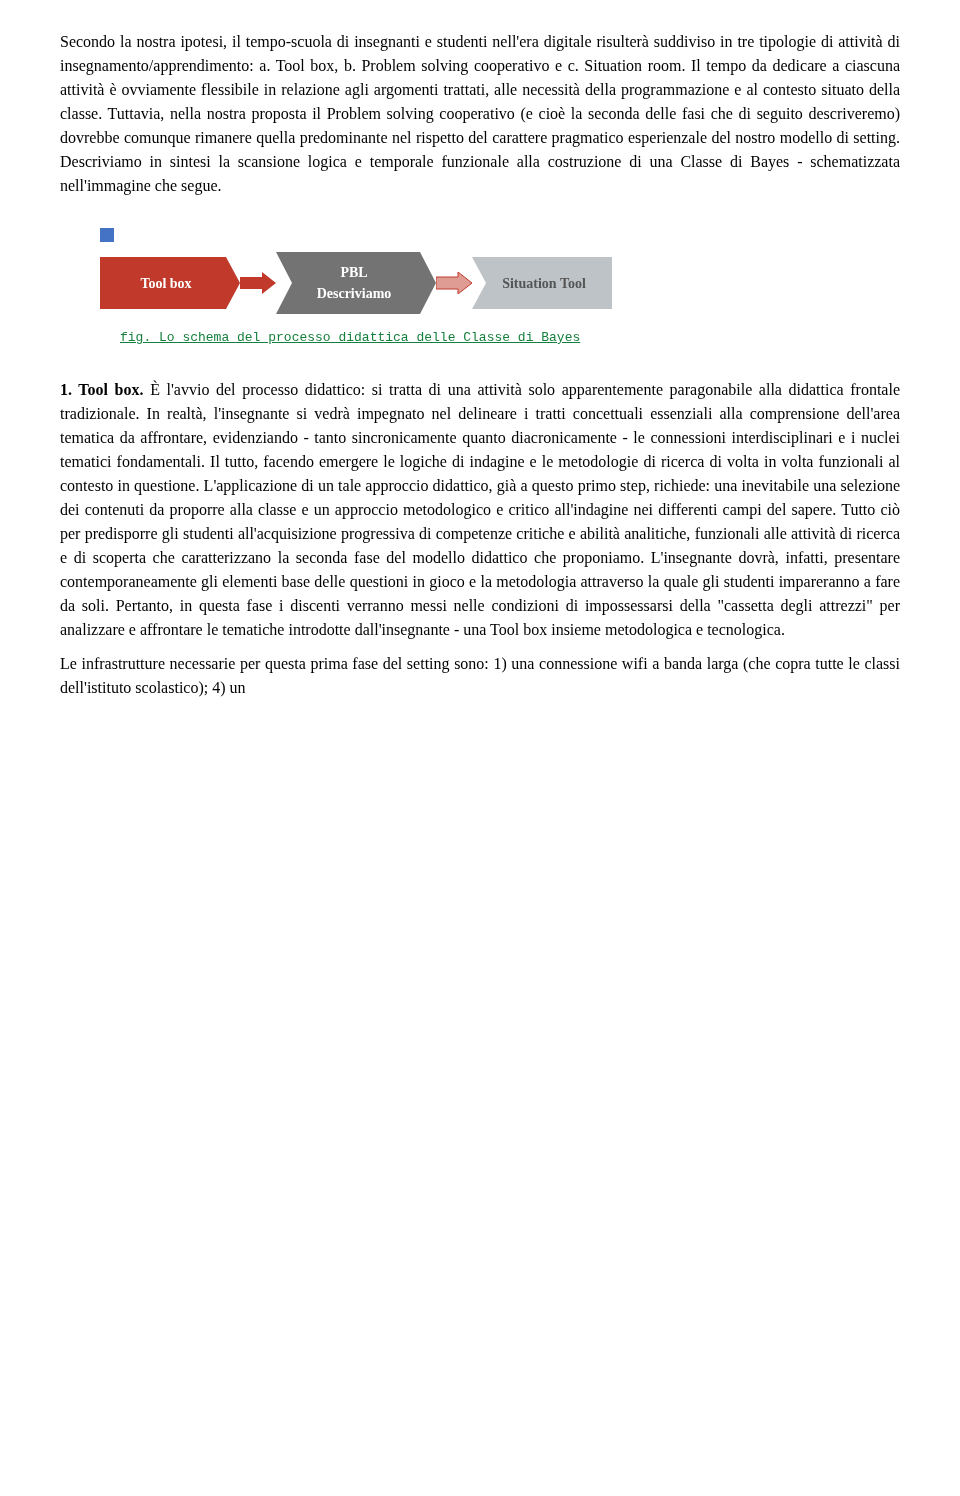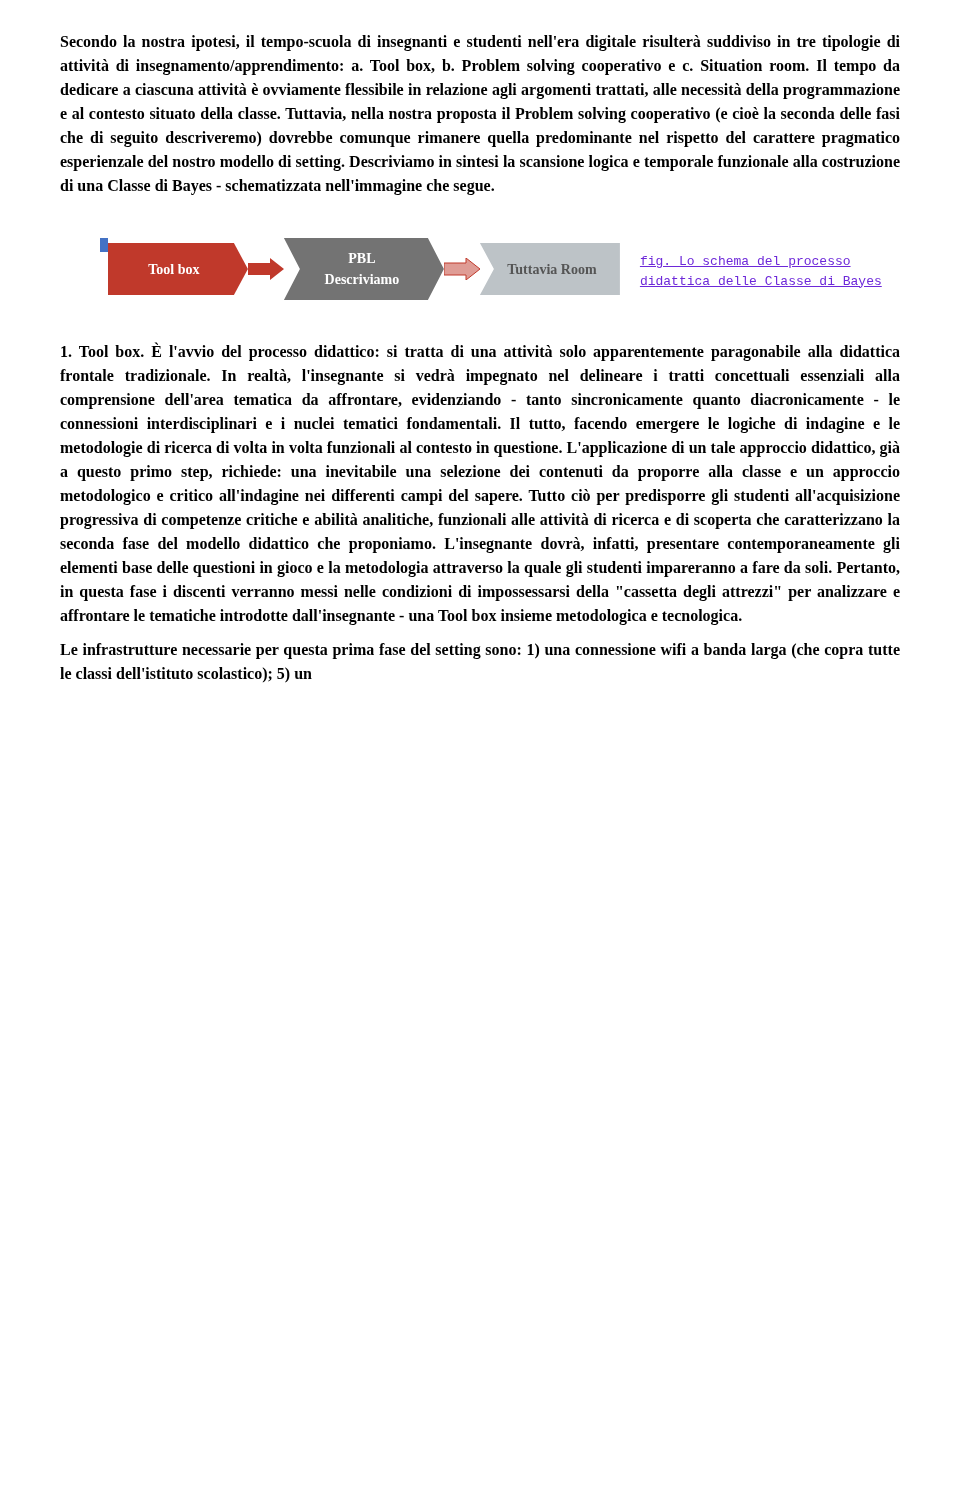--- a/index.html
+++ b/index.html
@@ -9,26 +9,25 @@
       line-height: 1.5;
       color: #000;
       background: #fff;
       width: 960px;
       margin: 0 auto;
       padding: 30px 60px;
     }
     .content-text {
       text-align: justify;
       margin-bottom: 12px;
-      font-weight: bold;
     }
     .diagram-container {
-      margin: 40px auto;
+      margin: 30px auto;
       display: flex;
-      flex-direction: row;
+      flex-direction: column;
       align-items: flex-start;
       padding-left: 40px;
     }
     .small-square {
       width: 14px;
       height: 14px;
       background: #4472c4;
       margin-bottom: 10px;
     }
     .diagram-boxes {
@@ -75,21 +74,21 @@
       align-items: center;
       justify-content: center;
     }
     .arrow-svg {
       width: 36px;
       height: 22px;
     }
     .fig-caption {
       font-family: "Courier New", Courier, monospace;
       font-size: 13px;
-      color: #6d28d9;
+      color: #15803d;
       margin-top: 14px;
       text-decoration: underline;
       padding-left: 20px;
     }
     .section-number {
       margin-top: 9px;
       margin-bottom: 10px;
     }
   </style>
 </head>
@@ -112,24 +111,24 @@
     <div class="diagram-box box-pbl">
       <span><span>PBL</span><br><span>Descriviamo</span></span>
     </div>
 
     <div class="arrow-outline">
       <svg class="arrow-svg" viewBox="0 0 36 22" xmlns="http://www.w3.org/2000/svg">
         <polygon points="0,5 22,5 22,0 36,11 22,22 22,17 0,17" fill="#c0392b" fill-opacity="0.5" stroke="#c0392b" stroke-width="1"></polygon>
       </svg>
     </div>
     <div class="diagram-box box-situation">
-      <span>Tuttavia Room</span>
+      <span>Situation Tool</span>
     </div>
   </div>
   <div class="fig-caption">fig. Lo schema del processo didattica delle Classe di Bayes</div>
 </div>
 
 <p class="content-text section-number">
   <strong>1. Tool box.</strong>
   <span>È l'avvio del processo didattico: si tratta di una attività solo apparentemente paragonabile alla didattica frontale tradizionale. In realtà, l'insegnante si vedrà impegnato nel delineare i tratti concettuali essenziali alla comprensione dell'area tematica da affrontare, evidenziando - tanto sincronicamente quanto diacronicamente - le connessioni interdisciplinari e i nuclei tematici fondamentali. Il tutto, facendo emergere le logiche di indagine e le metodologie di ricerca di volta in volta funzionali al contesto in questione. L'applicazione di un tale approccio didattico, già a questo primo step, richiede: una inevitabile una selezione dei contenuti da proporre alla classe e un approccio metodologico e critico all'indagine nei differenti campi del sapere. Tutto ciò per predisporre gli studenti all'acquisizione progressiva di competenze critiche e abilità analitiche, funzionali alle attività di ricerca e di scoperta che caratterizzano la seconda fase del modello didattico che proponiamo. L'insegnante dovrà, infatti, presentare contemporaneamente gli elementi base delle questioni in gioco e la metodologia attraverso la quale gli studenti impareranno a fare da soli. Pertanto, in questa fase i discenti verranno messi nelle condizioni di impossessarsi della "cassetta degli attrezzi" per analizzare e affrontare le tematiche introdotte dall'insegnante - una Tool box insieme metodologica e tecnologica.</span>
 </p>
 
-<p class="content-text">Le infrastrutture necessarie per questa prima fase del setting sono: 1) una connessione wifi a banda larga (che copra tutte le classi dell'istituto scolastico); 5) un</p>
+<p class="content-text">Le infrastrutture necessarie per questa prima fase del setting sono: 1) una connessione wifi a banda larga (che copra tutte le classi dell'istituto scolastico); 4) un</p>
 
 </body></html>

